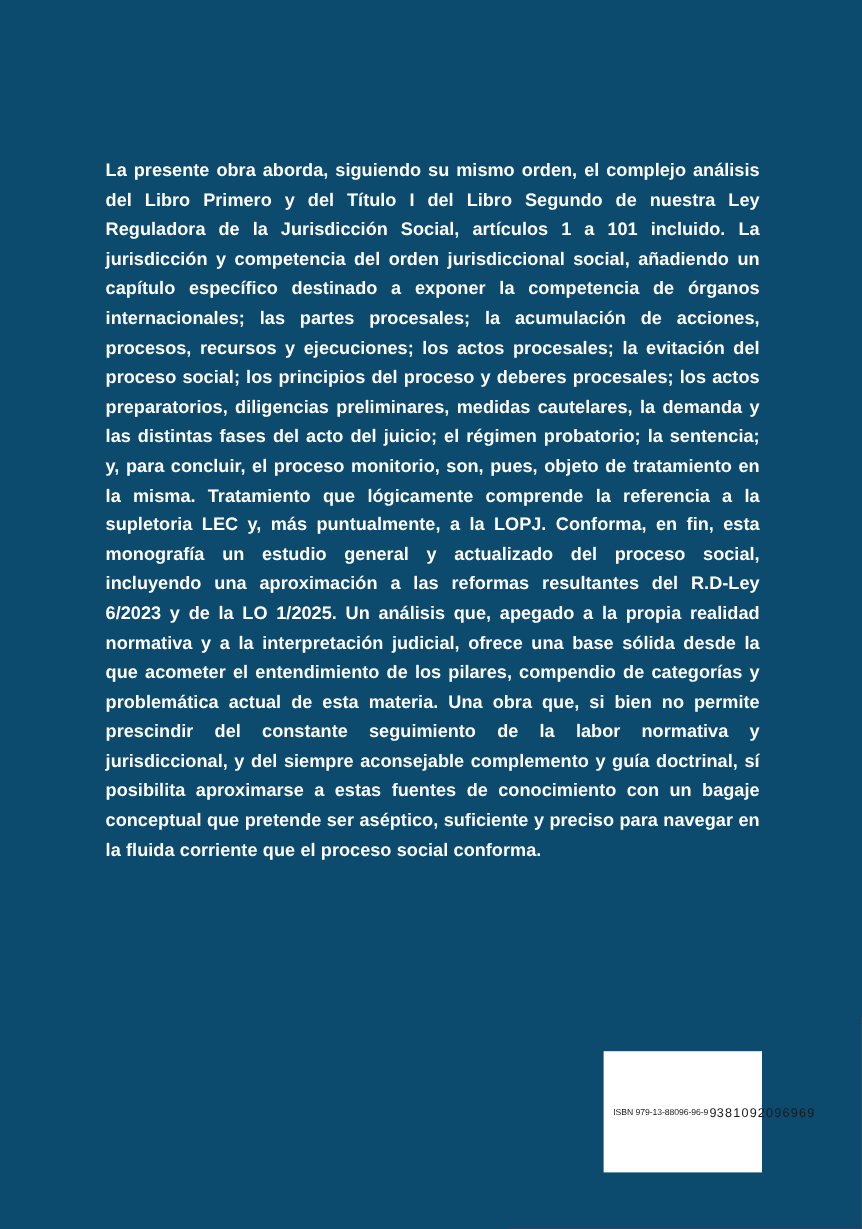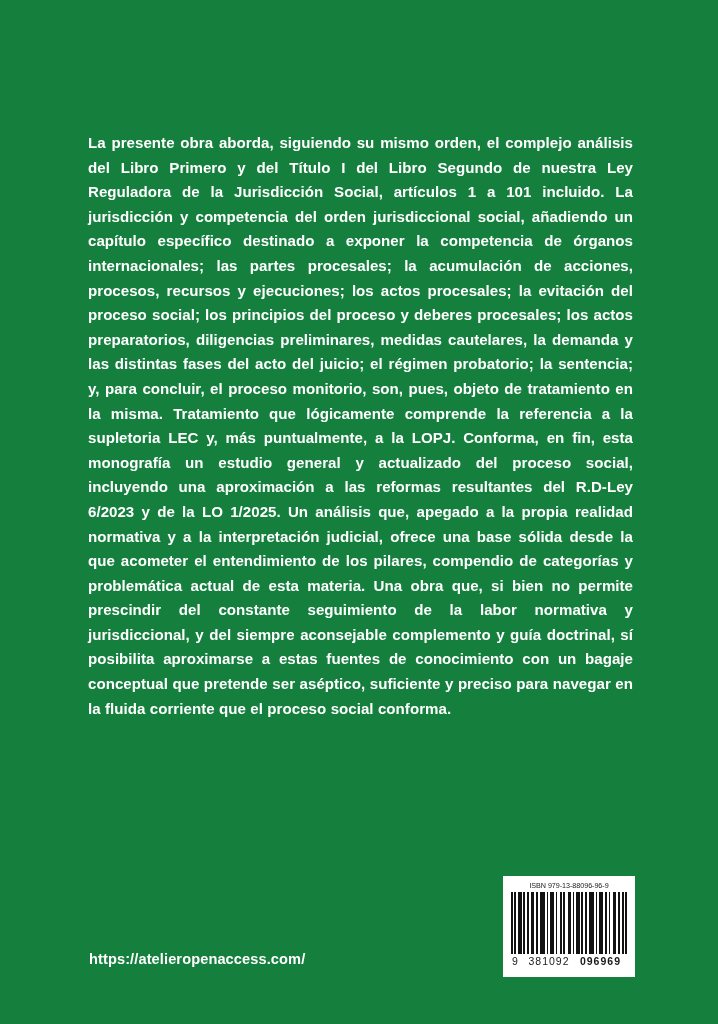--- a/index.html
+++ b/index.html
@@ -60,21 +60,20 @@
   .barcode-box {
     position: absolute;
     left: 503px;
     top: 876px;
     width: 132px;
     height: 101px;
     background: #FFFFFF;
     box-sizing: border-box;
     padding: 5px 8px 4px 8px;
     display: flex;
-    flex-direction: column;
     align-items: center;
   }
   .barcode-isbn {
     color: #1a1a1a;
     font-size: 7.2px;
     line-height: 9px;
     letter-spacing: -0.05px;
     font-family: "Liberation Sans", sans-serif;
     white-space: nowrap;
     margin-bottom: 2px;
@@ -101,32 +100,31 @@
     font-size: 10.5px;
     line-height: 12px;
     letter-spacing: 0.3px;
     display: flex;
     justify-content: space-between;
     align-items: baseline;
     font-family: "Liberation Sans", sans-serif;
   }
   .barcode-digits .d-lead { padding-left: 1px; }
   .barcode-digits .d-left { letter-spacing: 1.0px; }
-  .barcode-digits .d-right { letter-spacing: 1.0px; padding-right: 6px; font-weight: bold; }
+  .barcode-digits .d-right { letter-spacing: 1.0px; padding-right: 6px; }
 </style>
 </head>
 <body style="background: rgb(234, 42, 34);">
 
-<div class="cover" style="background: #15803d;">
+<div class="cover" style="background: #0c4a6e;">
 
   <div class="blurb" style="color: rgb(255, 255, 255);">
     <p>La presente obra aborda, siguiendo su mismo orden, el complejo análisis del Libro Primero y del Título I del Libro Segundo de nuestra Ley Reguladora de la Jurisdicción Social, artículos 1 a 101 incluido. La jurisdicción y competencia del orden jurisdiccional social, añadiendo un capítulo específico destinado a exponer la competencia de órganos internacionales; las partes procesales; la acumulación de acciones, procesos, recursos y ejecuciones; los actos procesales; la evitación del proceso social; los principios del proceso y deberes procesales; los actos preparatorios, diligencias preliminares, medidas cautelares, la demanda y las distintas fases del acto del juicio; el régimen probatorio; la sentencia; y, para concluir, el proceso monitorio, son, pues, objeto de tratamiento en la misma. Tratamiento que lógicamente comprende la referencia a la supletoria LEC y, más puntualmente, a la LOPJ. Conforma, en fin, esta monografía un estudio general y actualizado del proceso social, incluyendo una aproximación a las reformas resultantes del R.D-Ley 6/2023 y de la LO 1/2025. Un análisis que, apegado a la propia realidad normativa y a la interpretación judicial, ofrece una base sólida desde la que acometer el entendimiento de los pilares, compendio de categorías y problemática actual de esta materia. Una obra que, si bien no permite prescindir del constante seguimiento de la labor normativa y jurisdiccional, y del siempre aconsejable complemento y guía doctrinal, sí posibilita aproximarse a estas fuentes de conocimiento con un bagaje conceptual que pretende ser aséptico, suficiente y preciso para navegar en la fluida corriente que el proceso social conforma.</p>
   </div>
 
-  <div class="url" style="color: rgb(255, 255, 255);">https://atelieropenaccess.com/</div>
 
   <div class="barcode-box">
     <div class="barcode-isbn">ISBN 979-13-88096-96-9</div>
     <div class="barcode-bars">
         <span class="guard" style="left: 0px; width: 1.71px;"></span>
         <span class="guard" style="left: 3.41px; width: 1.71px;"></span>
         <span style="left: 7.46px; width: 3.41px;"></span>
         <span style="left: 12.37px; width: 1.71px;"></span>
         <span style="left: 15.99px; width: 1.71px;"></span>
         <span style="left: 19.62px; width: 3.41px;"></span>

